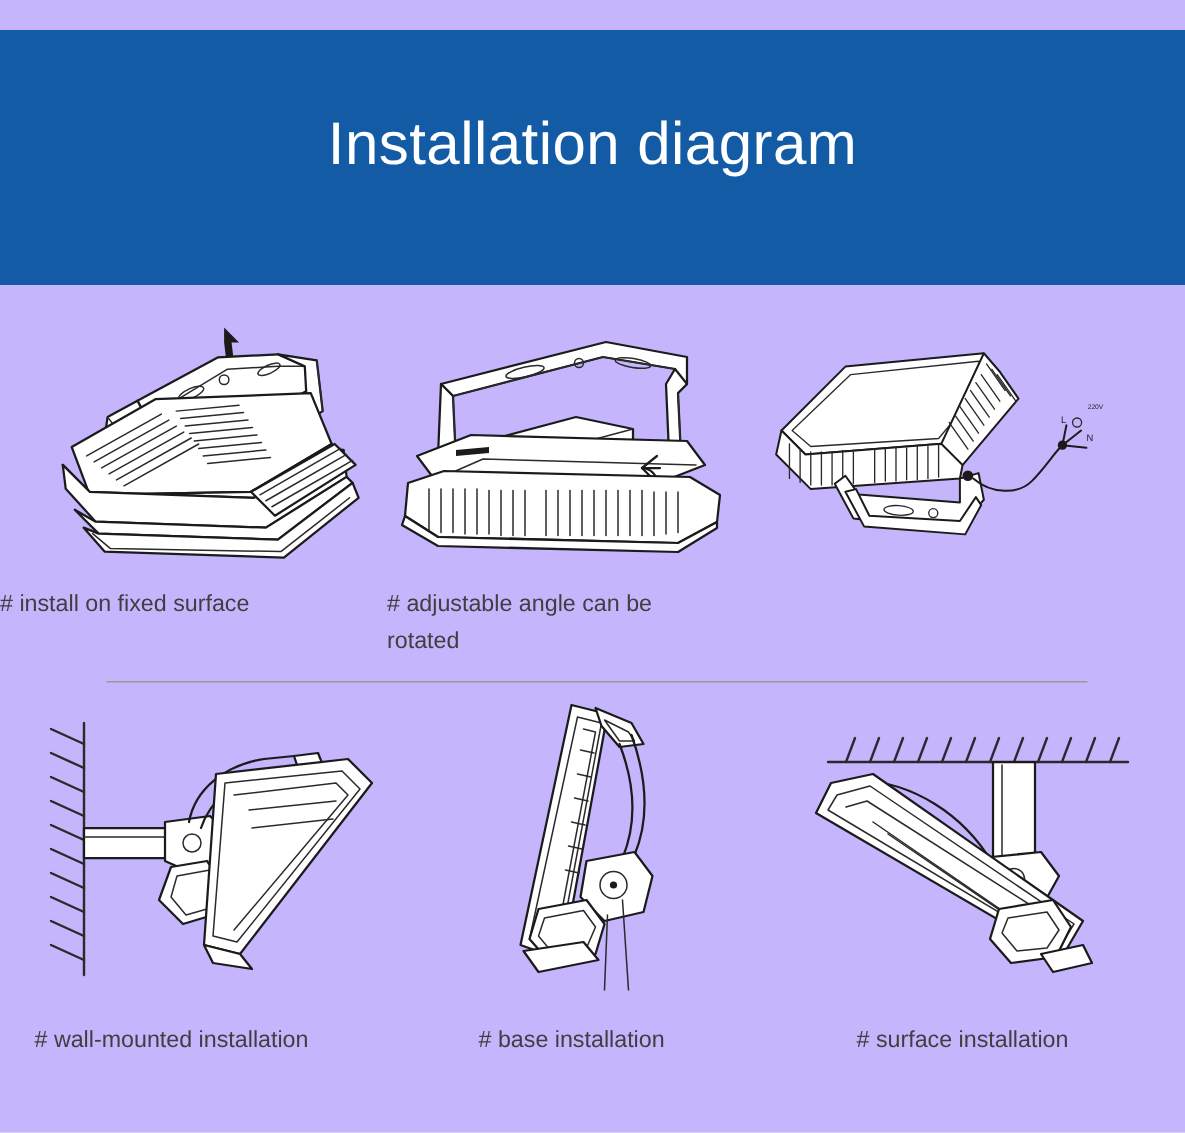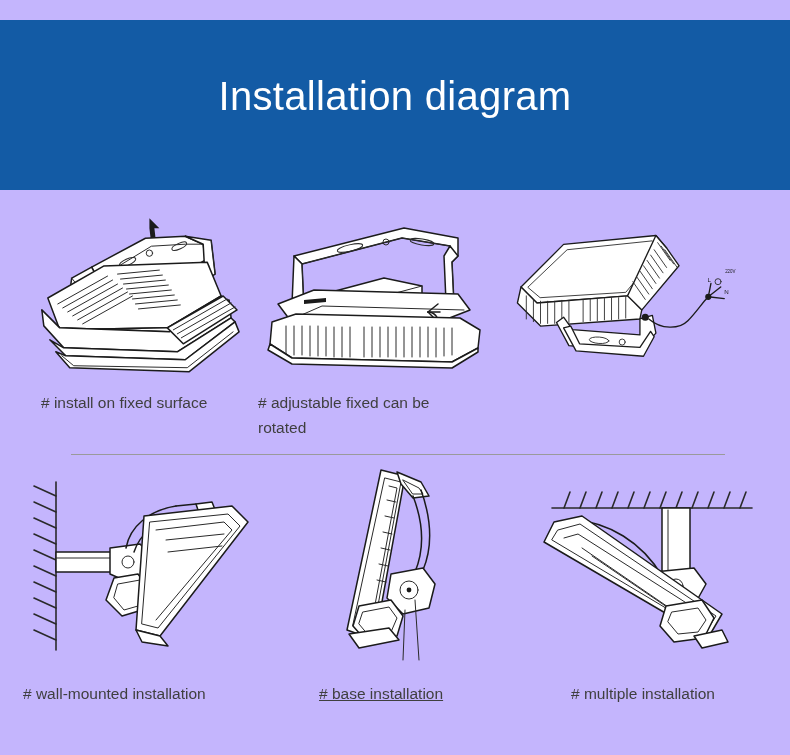--- a/index.html
+++ b/index.html
@@ -87,25 +87,25 @@
 
   .caption {
     font-size: 15.5px;
     color: #3f3f3f;
     line-height: 25px;
     font-weight: 400;
     text-align: left;
     width: 100%;
     box-sizing: border-box;
   }
-  .cap-r1c1 { padding-left: 41px; }
+  .cap-r1c1 { }
   .cap-r1c2 { padding-left: 6px; padding-right: 30px; }
   .cap-r1c3 { padding-left: 33px; }
   .cap-r2c1 { padding-left: 23px; padding-top: 6px; }
-  .cap-r2c2 { padding-left: 56px; padding-top: 6px; text-decoration: underline; }
+  .cap-r2c2 { padding-left: 56px; padding-top: 6px; }
   .cap-r2c3 { padding-left: 45px; padding-top: 6px; }
 
   
   .divider {
     position: absolute;
     left: 71px;
     top: 454px;
     width: 654px;
     height: 1px;
     background: #9a9a9a;
@@ -239,21 +239,21 @@
             <path d="M160 127 L160 157"></path>
               <path d="M168 127 L168 157"></path>
               <path d="M176 127 L176 157"></path>
             <path d="M184 128 L184 157"></path>
               <path d="M192 128 L192 156"></path>
               <path d="M200 128 L200 155"></path>
           </g>
           <path class="lnf" d="M18 144 L40 158 L200 162 L226 148 L226 152 L200 168 L40 164 L16 150 Z"></path>
         </g>
       </svg>
-      <div class="caption cap-r1c2"># adjustable fixed can be rotated</div>
+      <div class="caption cap-r1c2"># adjustable angle can be rotated</div>
     </div>
 
     <div class="cell c3">
       <svg class="art" viewBox="0 0 285 190">
         <g>
 
           <path class="lnf" d="M18 86 L66 38 L170 28 L182 42 L138 96 L36 104 Z"></path>
           <path class="lnt" d="M26 86 L70 44 L166 34 L176 44 L136 92 L40 98 Z"></path>
 
           <path class="lnf" d="M170 28 L182 42 L196 62 L154 112 L138 96 Z"></path>
@@ -437,17 +437,17 @@
             <path d="M56 88 L164 162"></path>
               <path d="M66 96 L160 160"></path>
           </g>
 
           <path class="lnf" d="M140 146 L176 140 L188 158 L178 178 L148 182 L134 166 Z"></path>
           <path class="lnt" d="M146 152 L172 148 L180 160 L172 172 L152 174 L142 162 Z"></path>
 
           <path class="lnf" d="M168 176 L196 170 L202 182 L176 188 Z"></path>
         </g>
       </svg>
-      <div class="caption cap-r2c3"># multiple installation</div>
+      <div class="caption cap-r2c3"># surface installation</div>
     </div>
   </div>
 
 </div>
 
 </body></html>

